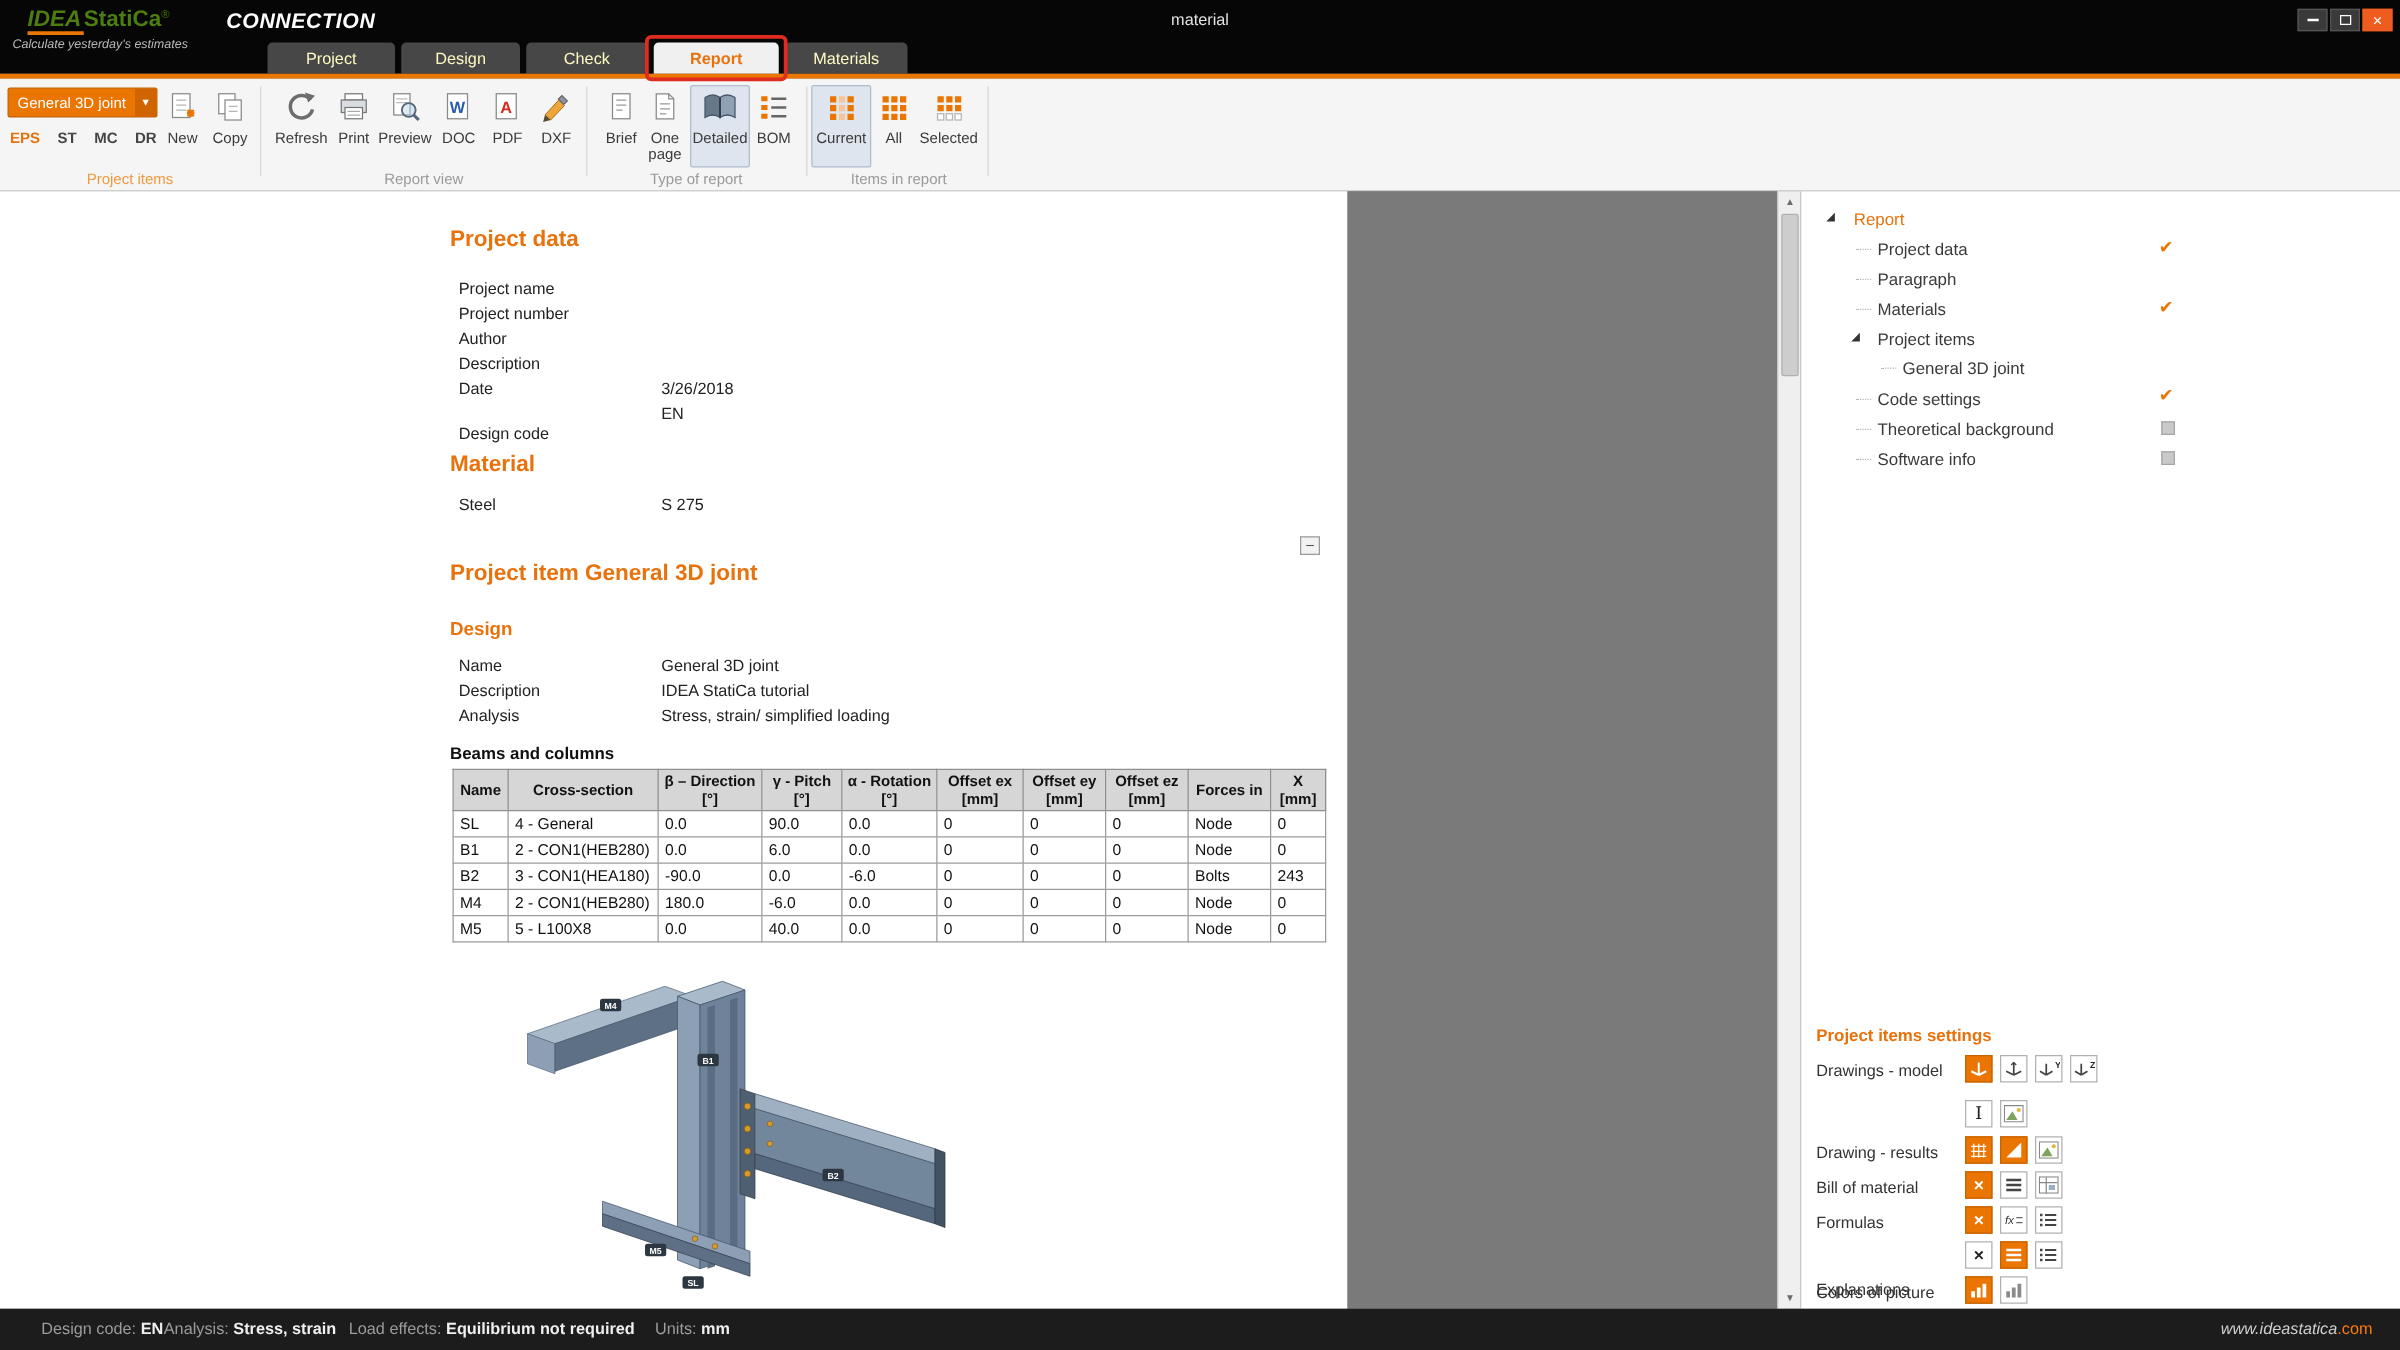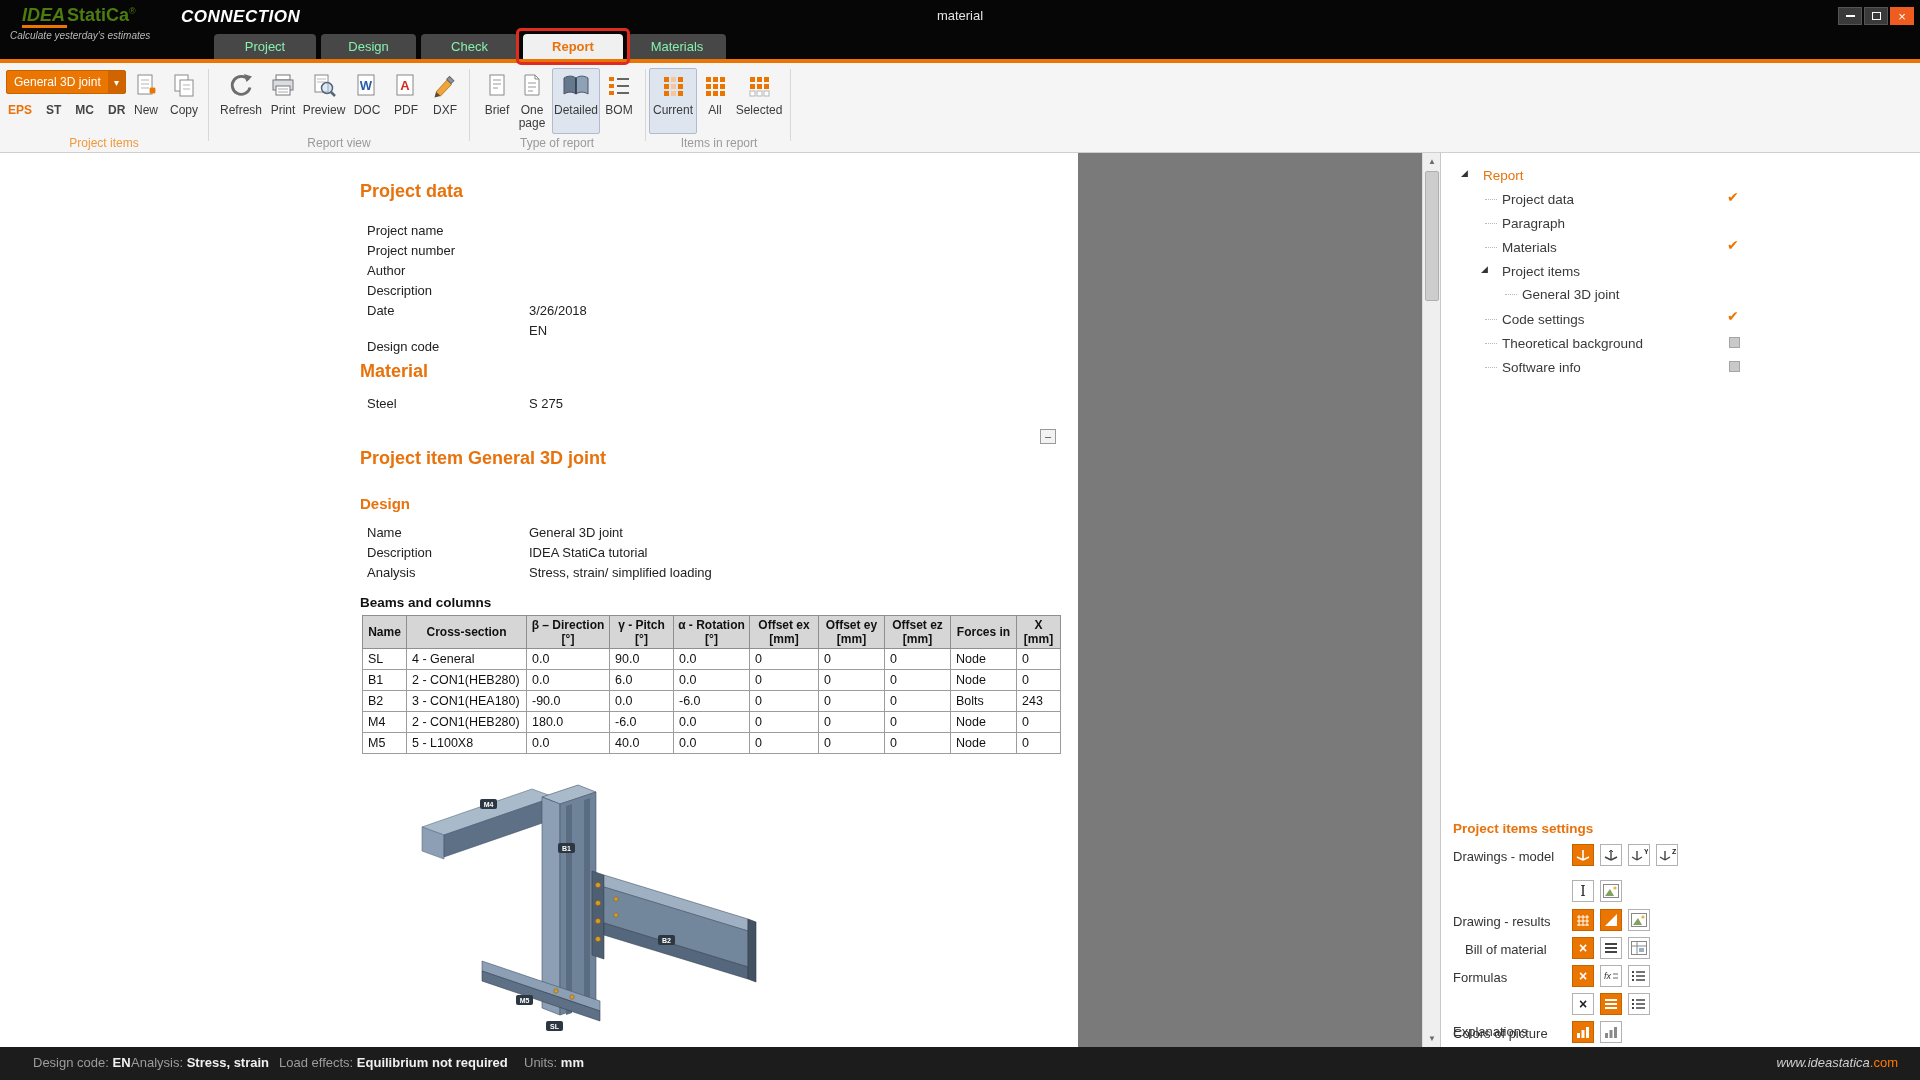--- a/index.html
+++ b/index.html
@@ -18,21 +18,21 @@
   .doctitle{position:absolute;left:50%;top:8px;transform:translateX(-50%);color:#e3e3e3;font-size:13px;}
   .winbtn{position:absolute;top:7px;width:24px;height:18px;background:#3a3a3a;border:1px solid #555;
           display:flex;align-items:center;justify-content:center;cursor:pointer;}
   .winbtn.close{background:#ee5c1f;border-color:#ee5c1f;}
   .winbtn .dash{width:9px;height:2px;background:#fff;}
   .winbtn .sq{width:9px;height:8px;border:1px solid #fff;}
   .winbtn .x{color:#fff;font-size:13px;line-height:1;}
 
   
   .tab{position:absolute;top:34px;height:25px;border-radius:4px 4px 0 0;background:#474747;
-       color:#86efac;font-size:13px;display:flex;align-items:center;justify-content:center;cursor:pointer;}
+       color:#fef9c3;font-size:13px;display:flex;align-items:center;justify-content:center;cursor:pointer;}
   .tab.active{background:#f0f0f0;color:#e8720c;font-weight:bold;}
   .accent{position:absolute;top:59px;left:0;right:0;height:4px;background:#ea7500;}
   .anno{position:absolute;left:516px;top:28px;width:114px;height:37px;border:3px solid #e02b20;border-radius:5px;z-index:60;pointer-events:none;}
 
   
   .ribbon{position:absolute;top:63px;left:0;right:0;height:90px;background:#f5f5f5;border-bottom:1px solid #cfcfcf;}
   .vsep{position:absolute;top:6px;height:72px;width:1px;background:#d8d8d8;}
   .gsec{position:absolute;top:73px;transform:translateX(-50%);font-size:12px;color:#9a9a9a;white-space:nowrap;}
   .gsec.or{color:#ee9a3e;}
   .rbtn{position:absolute;top:5px;width:48px;height:66px;display:flex;flex-direction:column;align-items:center;
@@ -612,21 +612,21 @@
         </svg>
     </div>
     <div class="sic" style="left:187px;top:756px;">
       <svg width="16" height="14">
           <rect x="0.5" y="0.5" width="15" height="13" fill="#fff" stroke="#888"></rect>
           <polygon points="2,12 7,5 11,12" fill="#7fa35d"></polygon>
           <circle cx="12" cy="4" r="1.6" fill="#e8b23c"></circle>
         </svg>
     </div>
 
-    <div class="pslabel" style="top:789px;margin-left:12px;">Bill of material</div>
+    <div class="pslabel" style="top:789px;">Bill of material</div>
     <div class="sic or" style="left:131px;top:784px;">
         <span class="xb">×</span>
       </div>
     <div class="sic" style="left:159px;top:784px;">
       <svg width="14" height="14">
           <g stroke="#444" stroke-width="2">
             <line x1="1" y1="3" x2="13" y2="3"></line>
             <line x1="1" y1="7" x2="13" y2="7"></line>
             <line x1="1" y1="11" x2="13" y2="11"></line>
           </g>

